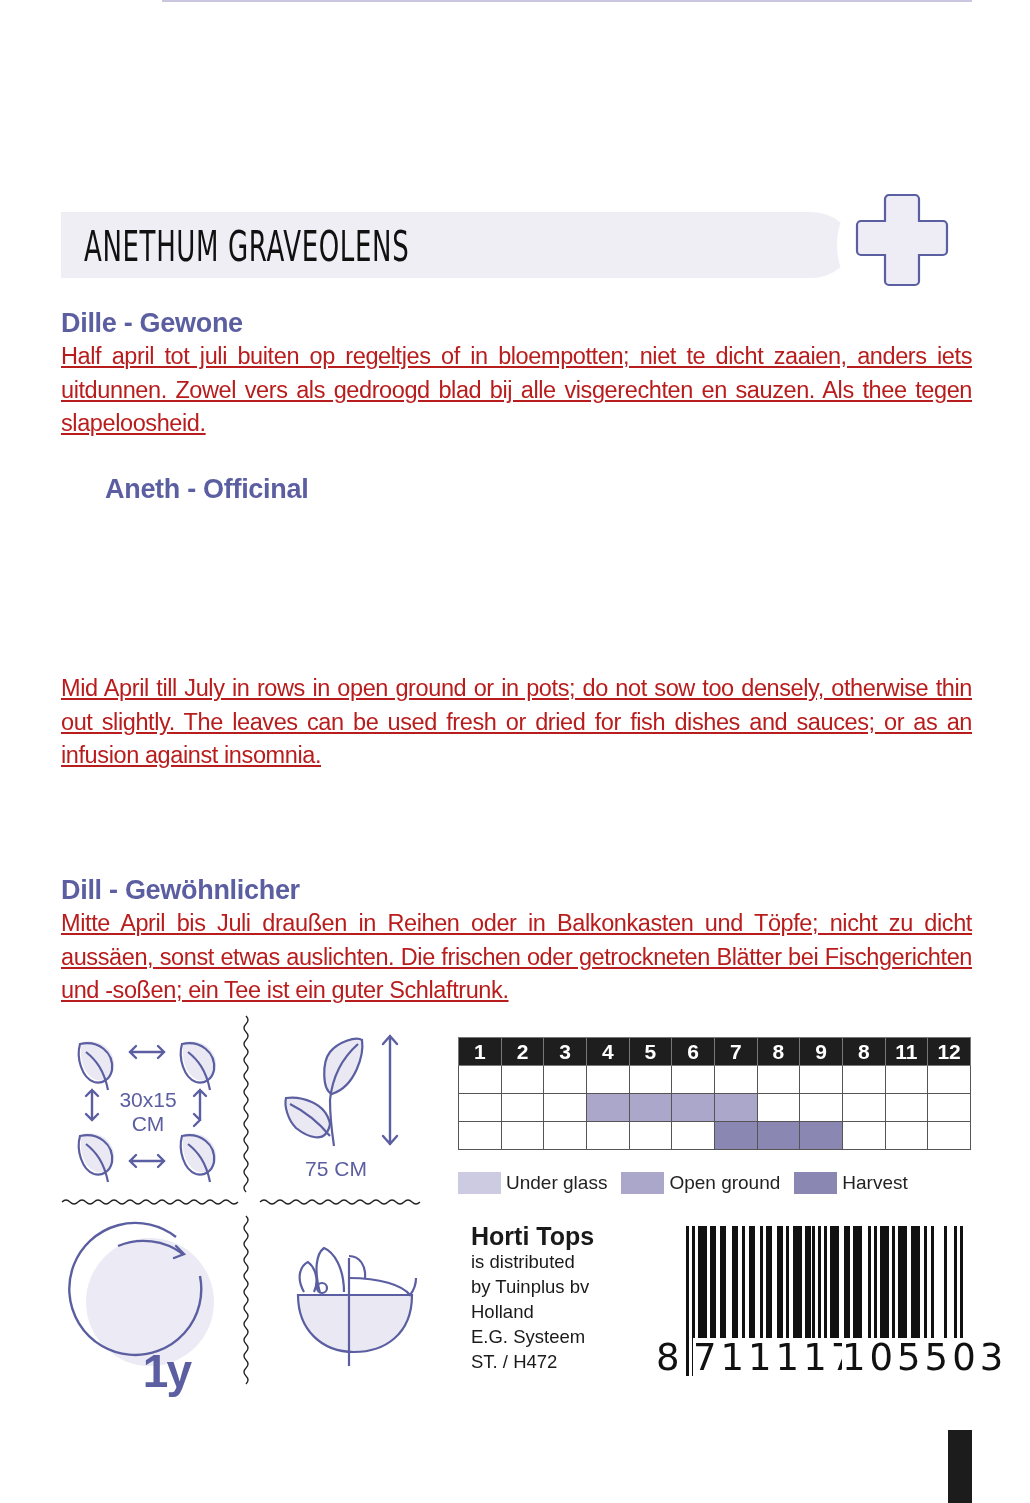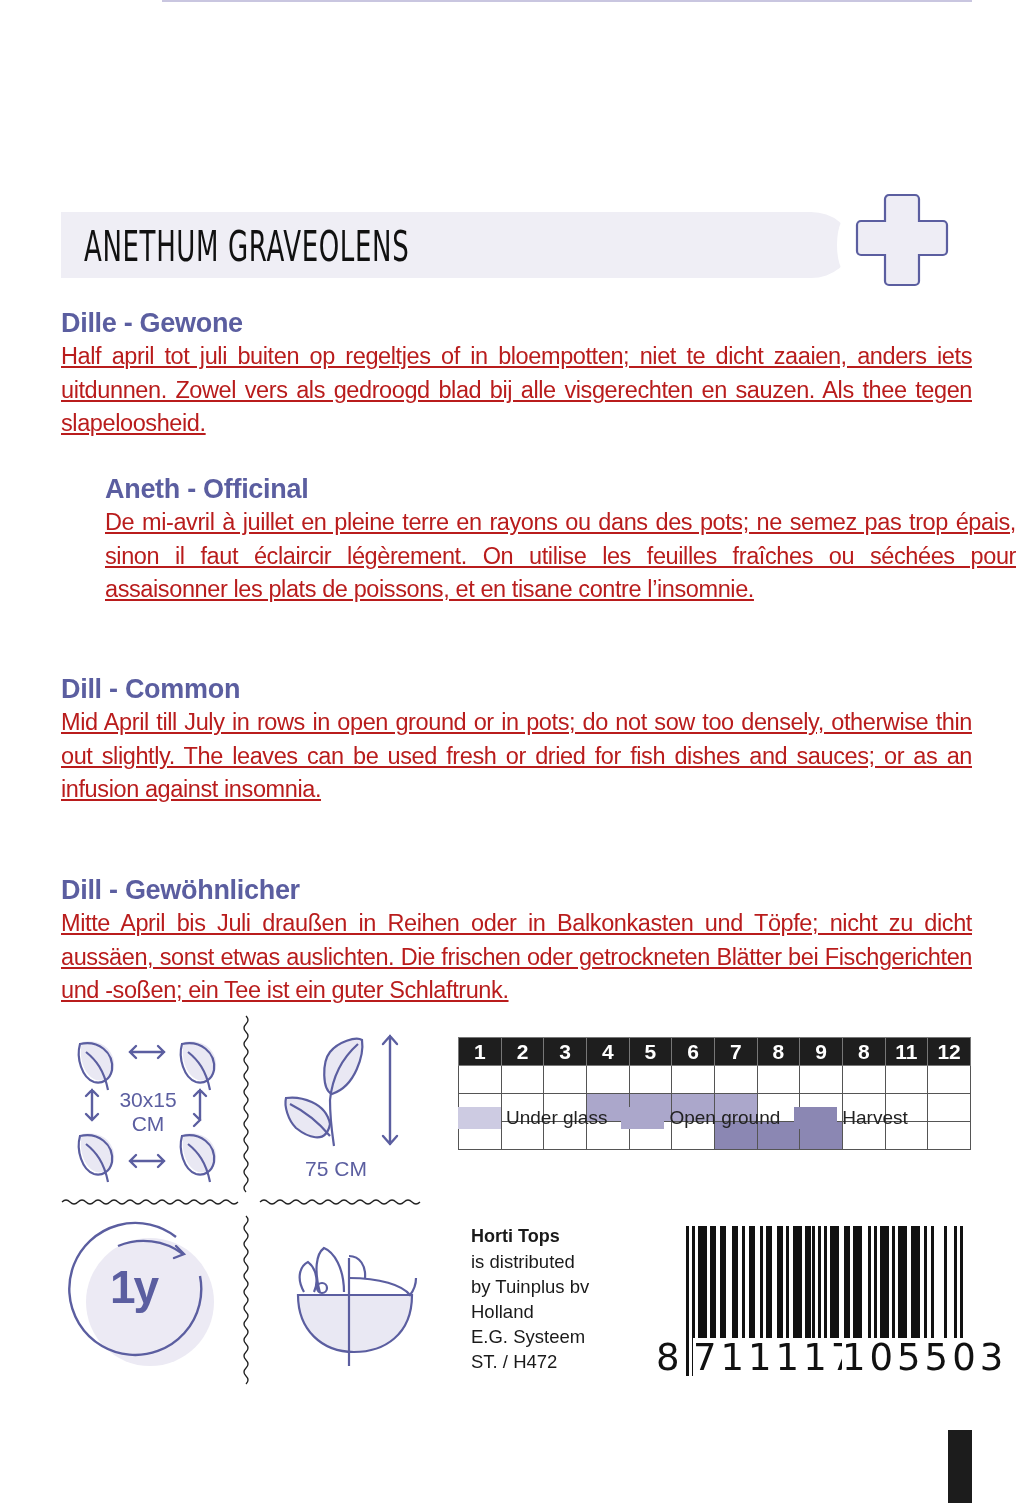--- a/index.html
+++ b/index.html
@@ -22,26 +22,26 @@
                letter-spacing: -0.4px; text-decoration: underline; }
 
   .cal { position: absolute; left: 458px; top: 1037px; width: 513px; border-collapse: collapse; }
   .cal td, .cal th { border: 1.5px solid #555; width: 41px; padding: 0; }
   .cal th { background: #1e1e1e; color: #fff; font-size: 21px; font-weight: bold; height: 27px; text-align: center;
             border-color: #777; }
   .cal td { height: 27px; background: #fff; }
   .cal td.open { background: #aba7cb; }
   .cal td.harvest { background: #8b87b3; }
 
-  .legend { position: absolute; left: 458px; top: 1107px; display: flex; align-items: center; font-size: 19px; color: #222; justify-content: center; }
+  .legend { position: absolute; left: 458px; top: 1172px; display: flex; align-items: center; font-size: 19px; color: #222; justify-content: center; }
   .legend .sw { width: 43px; height: 22px; display: inline-block; margin-right: 5px; }
   .legend .item { display: flex; align-items: center; margin-right: 14px; }
 
   .dist { position: absolute; left: 471px; top: 1224px; font-size: 18.5px; line-height: 25px; color: #1a1a1a; }
-  .dist .brand { font-weight: bold; font-size: 18px; }
+  .dist .brand { font-weight: bold; font-size: 25px; }
 
   .barcode { position: absolute; left: 656px; top: 1226px; width: 320px; height: 150px; }
   .barcode-digits { position: absolute; top: 1338px; font-size: 37px; color: #111; font-family: "DejaVu Sans", sans-serif;
                     letter-spacing: 4px; background: #fff; line-height: 40px; }
   .black-tab { position: absolute; left: 948px; top: 1430px; width: 24px; height: 73px; background: #1c1c1c; }
 </style>
 </head>
 <body>
 
 <div class="top-line"></div>
@@ -51,24 +51,22 @@
 <svg class="cross-icon" viewBox="0 0 100 96">
   <path d="M36 2 h26 a4 4 0 0 1 4 4 v22 h24 a4 4 0 0 1 4 4 v26 a4 4 0 0 1 -4 4 h-24 v26 a4 4 0 0 1 -4 4 h-26 a4 4 0 0 1 -4 -4 v-26 h-24 a4 4 0 0 1 -4 -4 v-26 a4 4 0 0 1 4 -4 h24 v-22 a4 4 0 0 1 4 -4 z" fill="#eeedf5" stroke="#5b5ea0" stroke-width="2.2"></path>
 </svg>
 
 <div class="section" style="top:306px;">
   <h2>Dille - Gewone</h2>
   <p>Half april tot juli buiten op regeltjes of in bloempotten; niet te dicht zaaien, anders iets uitdunnen. Zowel vers als gedroogd blad bij alle visgerechten en sauzen. Als thee tegen slapeloosheid.</p>
 </div>
 <div class="section" style="top:472px;margin-left:44px;">
   <h2>Aneth - Officinal</h2>
-  <p>De mi-avril à juillet en pleine terre en rayons ou dans des pots; ne semez pas trop épais, sinon il faut éclaircir légèrement. On utilise les feuilles fraîches ou séchées pour assaisonner les plats de poissons, et en tisane contre l’insomnie.</p>
 </div>
 <div class="section" style="top:672px;">
-  <h2>Dill - Common</h2>
   <p>Mid April till July in rows in open ground or in pots; do not sow too densely, otherwise thin out slightly. The leaves can be used fresh or dried for fish dishes and  sauces;  or as an infusion against insomnia.</p>
 </div>
 <div class="section" style="top:839px;margin-top:34px;">
   <h2>Dill - Gewöhnlicher</h2>
   <p>Mitte April bis Juli draußen in Reihen oder in Balkonkasten und Töpfe; nicht zu dicht aussäen, sonst etwas auslichten. Die frischen oder getrockneten Blätter bei Fischgerichten und -soßen; ein Tee ist ein guter Schlaftrunk.</p>
 </div>
 
 <svg style="position:absolute;left:0;top:0;" width="1030" height="1503">
   <defs>
     <g id="leaf">
@@ -119,21 +117,21 @@
     <path d="M320 1293 C314 1270 316 1254 324 1248 C334 1252 344 1268 344 1292"></path>
     <circle cx="322" cy="1288" r="5"></circle>
   </g>
 </svg>
 
 <div style="position:absolute;left:108px;top:1088px;width:80px;text-align:center;color:#5b5ea0;font-weight:normal;font-size:21px;line-height:24px;">
   <div>30x15</div>
   <div>CM</div>
 </div>
 <div style="position:absolute;left:296px;top:1157px;width:80px;text-align:center;color:#5b5ea0;font-weight:normal;font-size:21px;">75 CM</div>
-<div style="position:absolute;left:110px;top:1260px;width:80px;text-align:left;color:#5b5ea0;font-weight:bold;font-size:46px;letter-spacing:-2px;">1y</div>
+<div style="position:absolute;left:110px;top:1344px;width:80px;text-align:right;color:#5b5ea0;font-weight:bold;font-size:46px;letter-spacing:-2px;">1y</div>
 
 <table class="cal">
   <tbody>
       <tr>
     <th>1</th>
     <th>2</th>
     <th>3</th>
     <th>4</th>
     <th>5</th>
     <th>6</th>

